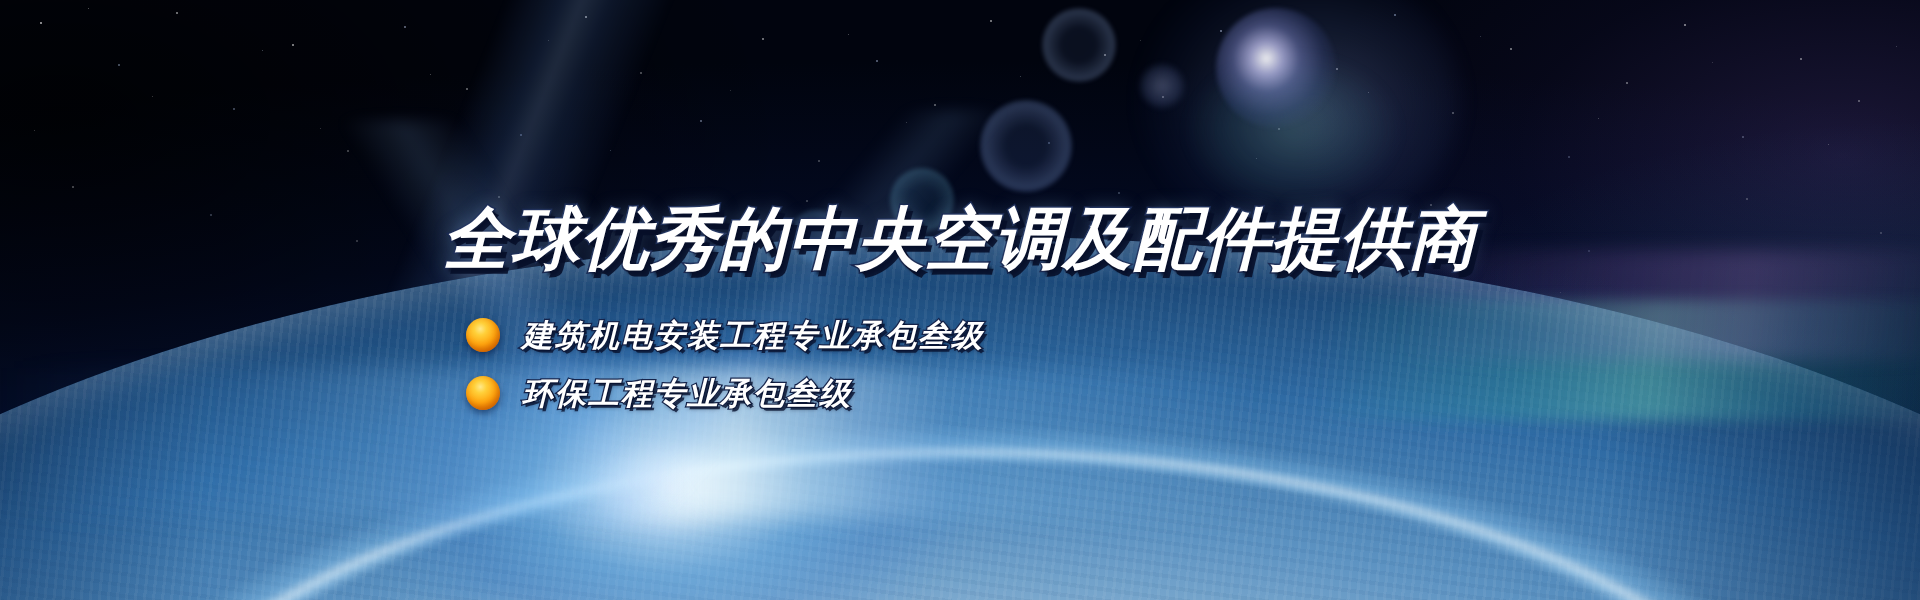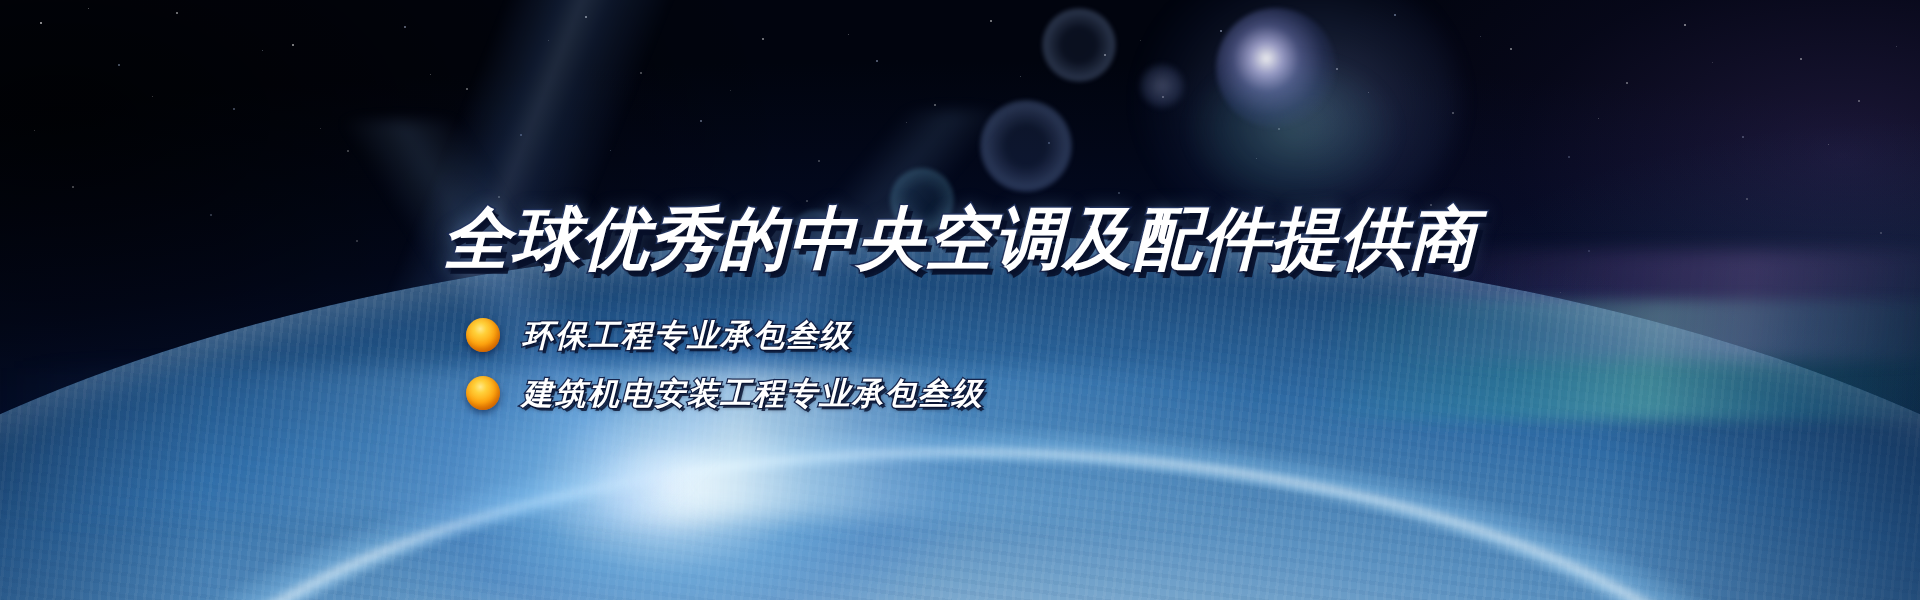--- a/index.html
+++ b/index.html
@@ -264,23 +264,23 @@
   <div class="orb" id="orb-4"></div>
 
   <div id="content">
 
     <div id="headline">全球优秀的中央空调及配件提供商</div>
 
     <div id="bullets">
 
       <div class="bullet">
         <span class="dot"></span>
-        <span class="btext">环保工程专业承包叁级</span>
+        <span class="btext">建筑机电安装工程专业承包叁级</span>
       </div>
 
       <div class="bullet">
         <span class="dot"></span>
-        <span class="btext">建筑机电安装工程专业承包叁级</span>
+        <span class="btext">环保工程专业承包叁级</span>
       </div>
 
     </div>
   </div>
 </div>
 
 </body></html>

